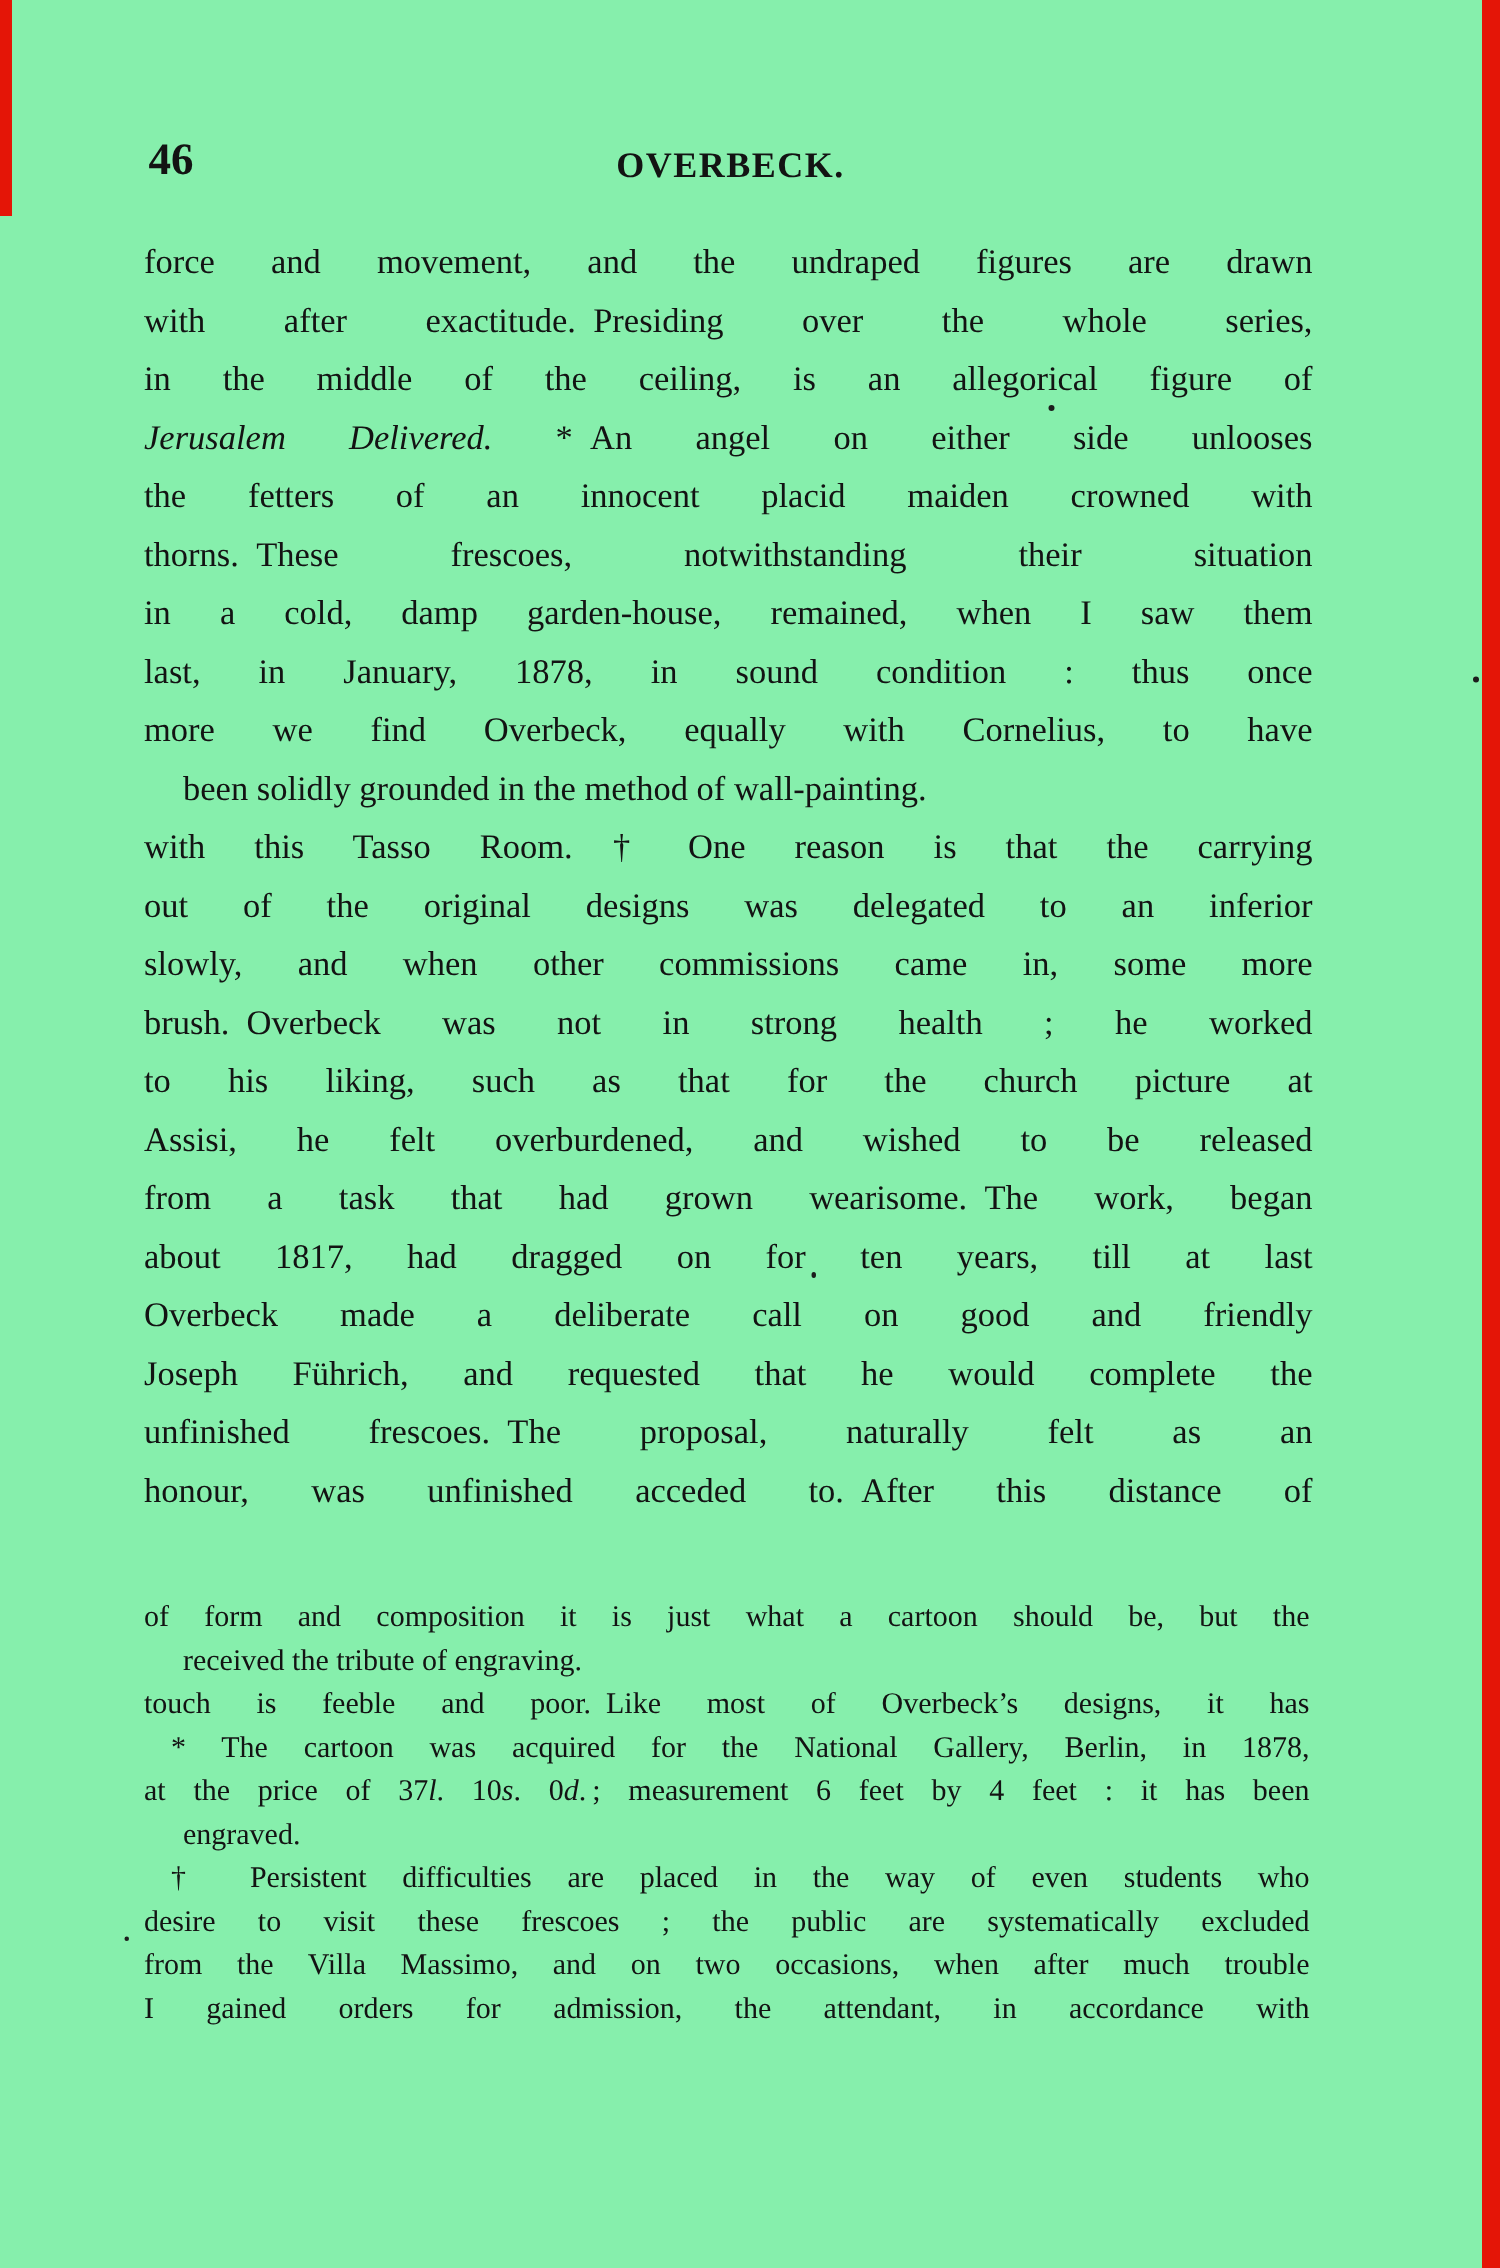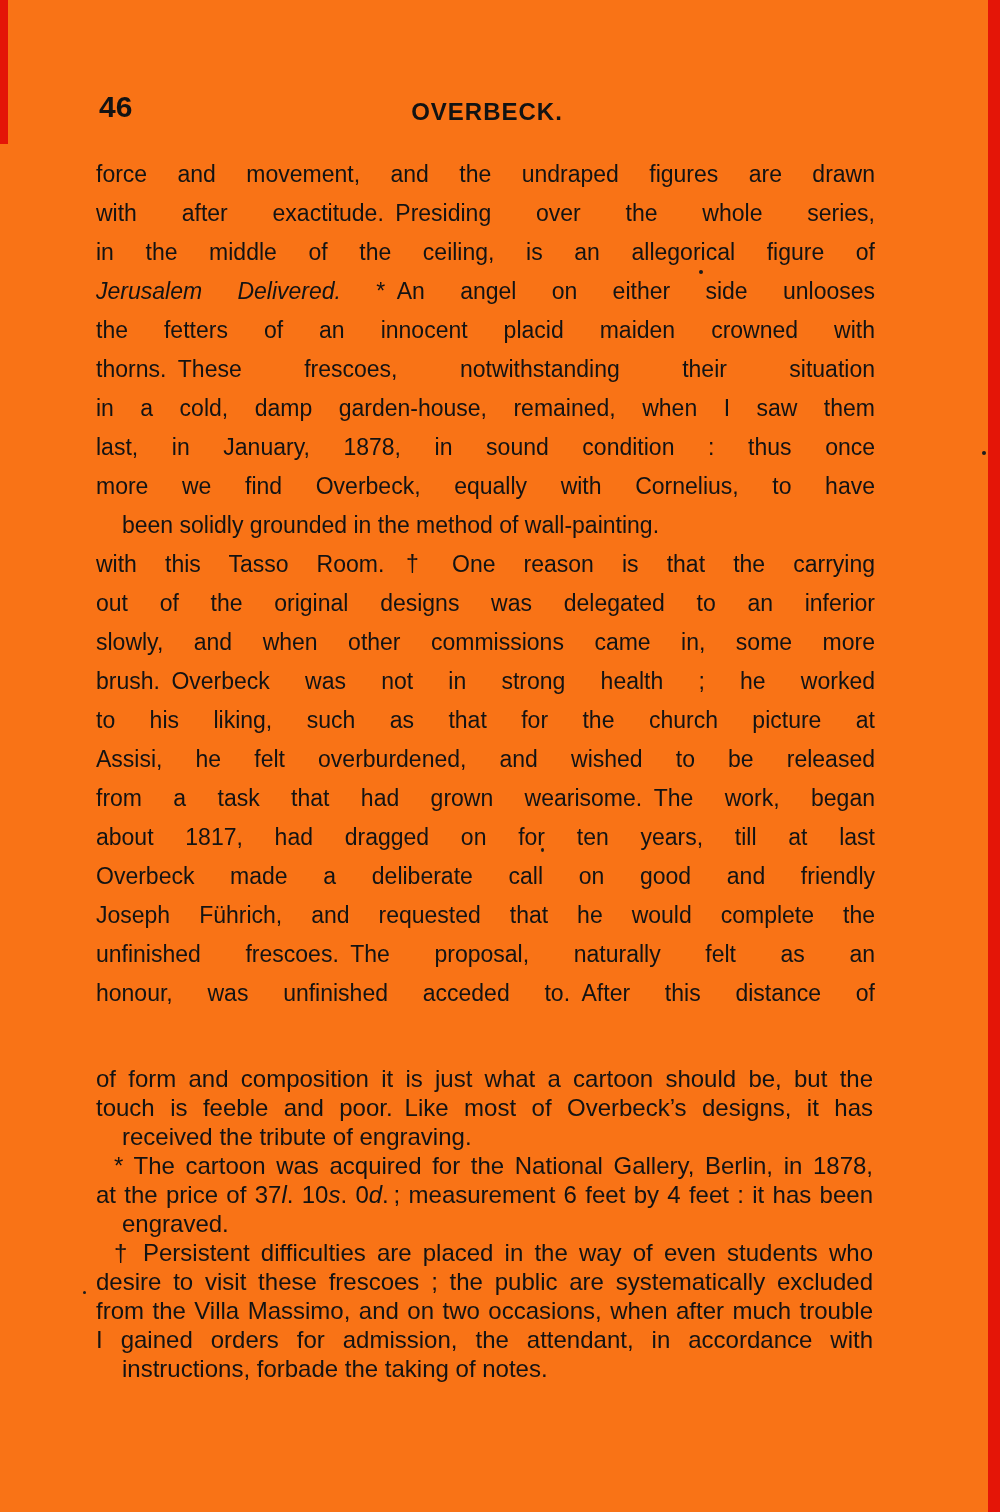--- a/index.html
+++ b/index.html
@@ -1,35 +1,35 @@
 <!DOCTYPE html>
 <html><head>
 <meta charset="utf-8">
 <style>
   html,body{margin:0;padding:0;background:#ffffff;}
   .page{
-    position:relative;width:1000px;height:1512px;background:#f97316;
-    font-family:Liberation Sans, sans-serif;color:#131313;
+    position:relative;width:1000px;height:1512px;background:#86efac;
+    font-family:Liberation Serif, serif;color:#131313;
     overflow:hidden;
   }
   .edge{position:absolute;}
   .edge-left{left:0;top:0;width:8px;height:144px;}
   .edge-right{right:0;top:0;width:12px;height:1512px;}
   .pagenum{position:absolute;left:99px;top:90px;font-size:30px;font-weight:bold;}
   .runhead{
     position:absolute;left:0;top:98px;width:100%;text-align:center;
     font-size:24px;font-weight:bold;letter-spacing:1px;transform:translateX(-13px);
   }
   .body-text{
     position:absolute;left:96px;top:155px;width:779px;
     font-size:23px;line-height:39px;
   }
   .footnotes{
     position:absolute;left:96px;top:1064px;width:777px;
-    font-size:24px;line-height:29px;
+    font-size:20px;line-height:29px;
   }
   .line{text-align:justify;text-align-last:justify;}
   .line.last{text-align-last:left;margin-left:26px;}
   .body-text .line.indent{text-indent:20px;}
   .footnotes .line.indent{text-indent:18px;}
   .it{font-style:italic;}
   .speck{position:absolute;background:#1c1c1c;border-radius:50%;}
 </style>
 </head>
 <body>
@@ -58,28 +58,27 @@
       <div class="line"><span>Assisi, he felt overburdened, and wished to be released</span></div>
       <div class="line"><span>from a task that had grown wearisome. The work, began</span></div>
       <div class="line"><span>about 1817, had dragged on for ten years, till at last</span></div>
       <div class="line"><span>Overbeck made a deliberate call on good and friendly</span></div>
       <div class="line"><span>Joseph Führich, and requested that he would complete the</span></div>
       <div class="line"><span>unfinished frescoes. The proposal, naturally felt as an</span></div>
       <div class="line"><span>honour, was unfinished acceded to. After this distance of</span></div>
     </div>
   <div class="footnotes" id="footnotes">
       <div class="line"><span>of form and composition it is just what a cartoon should be, but the</span></div>
+      <div class="line last"><span>received the tribute of engraving.</span></div>
       <div class="line"><span>touch is feeble and poor. Like most of Overbeck’s designs, it has</span></div>
-      <div class="line last"><span>received the tribute of engraving.</span></div>
       <div class="line indent"><span>* The cartoon was acquired for the National Gallery, Berlin, in 1878,</span></div>
       <div class="line"><span>at the price of 37</span><span class="it">l</span><span>. 10</span><span class="it">s</span><span>. 0</span><span class="it">d</span><span>. ; measurement 6 feet by 4 feet : it has been</span></div>
       <div class="line last"><span>engraved.</span></div>
       <div class="line indent"><span>† Persistent difficulties are placed in the way of even students who</span></div>
       <div class="line"><span>desire to visit these frescoes ; the public are systematically excluded</span></div>
       <div class="line"><span>from the Villa Massimo, and on two occasions, when after much trouble</span></div>
       <div class="line"><span>I gained orders for admission, the attendant, in accordance with</span></div>
-      <div class="line last"><span>instructions, forbade the taking of notes.</span></div>
     </div>
 <div class="speck" style="left: 699px; top: 270px; width: 4px; height: 4px;"></div>
     <div class="speck" style="left: 982px; top: 451px; width: 4px; height: 4px;"></div>
     <div class="speck" style="left: 541px; top: 848px; width: 3px; height: 4px;"></div>
     <div class="speck" style="left: 83px; top: 1291px; width: 3px; height: 3px;"></div>
   </div>
 
 </body></html>

